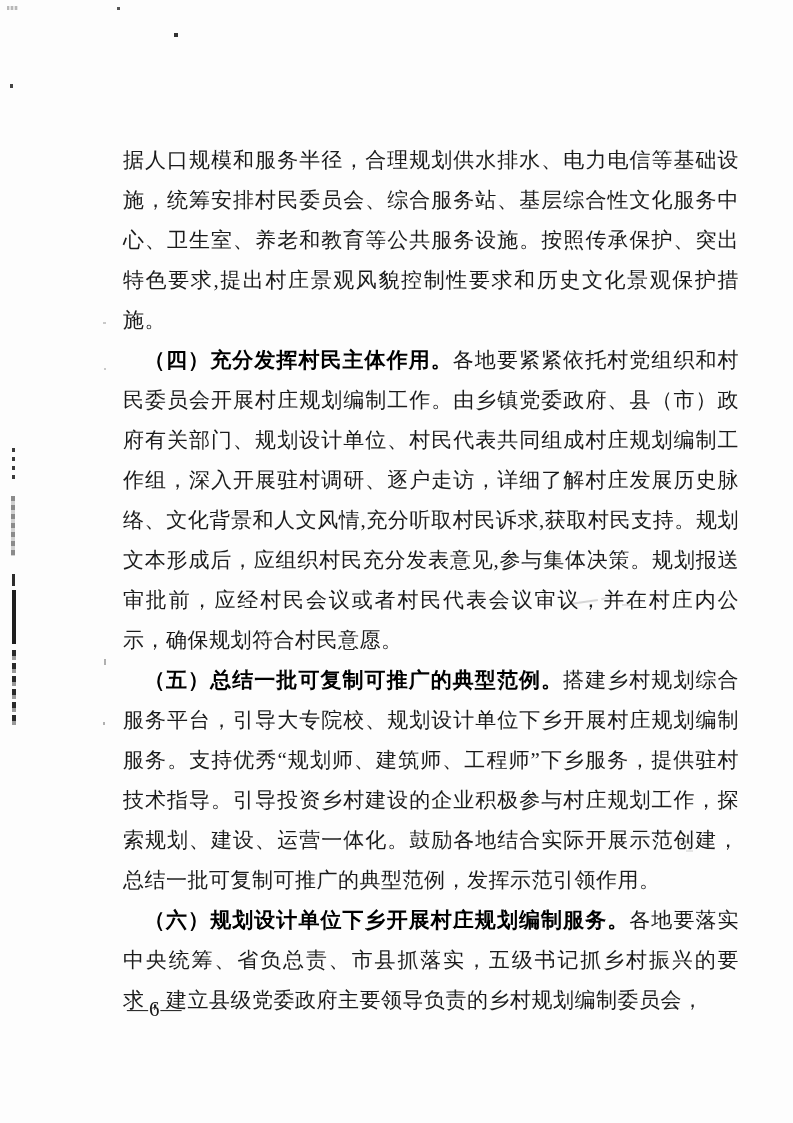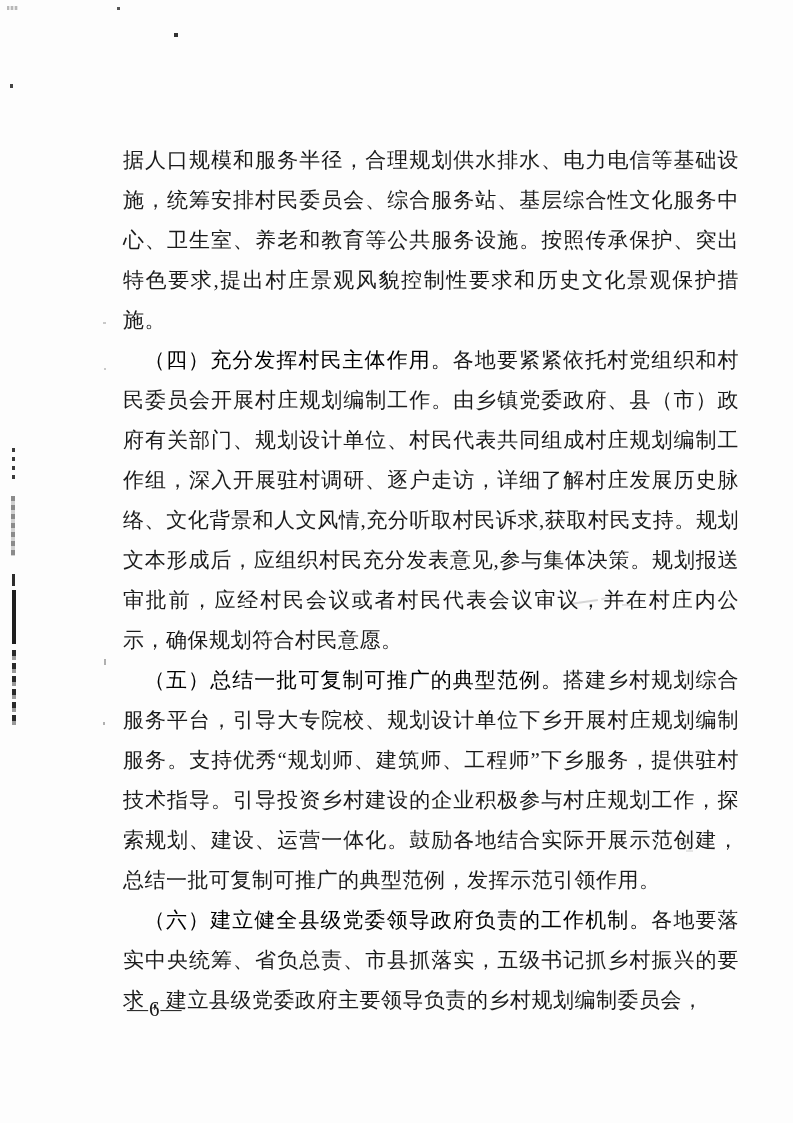--- a/index.html
+++ b/index.html
@@ -17,21 +17,21 @@
     position:absolute;left:123px;top:140px;width:616px;
     font-size:21px;line-height:40px;
     color:#1b1b1b;
     text-align:justify;
     text-justify:inter-character;
     letter-spacing:0.5px;
   }
   .para{margin:0;text-indent:1em;}
   .para.no-indent{text-indent:0;}
   .para-head{
-    font-weight:400;
+    font-weight:700;
     color:#000;
     font-family:"Liberation Sans","DejaVu Sans",sans-serif;
   }
   .page-number{
     position:absolute;left:127px;top:997px;
     font-size:21px;line-height:24px;color:#1b1b1b;
     letter-spacing:1px;
   }
   
   .artifact{position:absolute;pointer-events:none;}
@@ -100,18 +100,18 @@
     <p class="para no-indent">
       <span class="para-head"></span><span class="para-body">据人口规模和服务半径，合理规划供水排水、电力电信等基础设施，统筹安排村民委员会、综合服务站、基层综合性文化服务中心、卫生室、养老和教育等公共服务设施。按照传承保护、突出特色要求,提出村庄景观风貌控制性要求和历史文化景观保护措施。</span>
     </p>
     <p class="para">
       <span class="para-head">（四）充分发挥村民主体作用。</span><span class="para-body">各地要紧紧依托村党组织和村民委员会开展村庄规划编制工作。由乡镇党委政府、县（市）政府有关部门、规划设计单位、村民代表共同组成村庄规划编制工作组，深入开展驻村调研、逐户走访，详细了解村庄发展历史脉络、文化背景和人文风情,充分听取村民诉求,获取村民支持。规划文本形成后，应组织村民充分发表意见,参与集体决策。规划报送审批前，应经村民会议或者村民代表会议审议，并在村庄内公示，确保规划符合村民意愿。</span>
     </p>
     <p class="para">
       <span class="para-head">（五）总结一批可复制可推广的典型范例。</span><span class="para-body">搭建乡村规划综合服务平台，引导大专院校、规划设计单位下乡开展村庄规划编制服务。支持优秀“规划师、建筑师、工程师”下乡服务，提供驻村技术指导。引导投资乡村建设的企业积极参与村庄规划工作，探索规划、建设、运营一体化。鼓励各地结合实际开展示范创建，总结一批可复制可推广的典型范例，发挥示范引领作用。</span>
     </p>
     <p class="para">
-      <span class="para-head">（六）建立健全县级党委领导政府负责的工作机制。</span><span class="para-body">各地要落实中央统筹、省负总责、市县抓落实，五级书记抓乡村振兴的要求，建立县级党委政府主要领导负责的乡村规划编制委员会，</span>
+      <span class="para-head">（六）规划设计单位下乡开展村庄规划编制服务。</span><span class="para-body">各地要落实中央统筹、省负总责、市县抓落实，五级书记抓乡村振兴的要求，建立县级党委政府主要领导负责的乡村规划编制委员会，</span>
     </p>
   </div>
 
   <div class="page-number">—6—</div>
 </div>
 
 </body></html>

